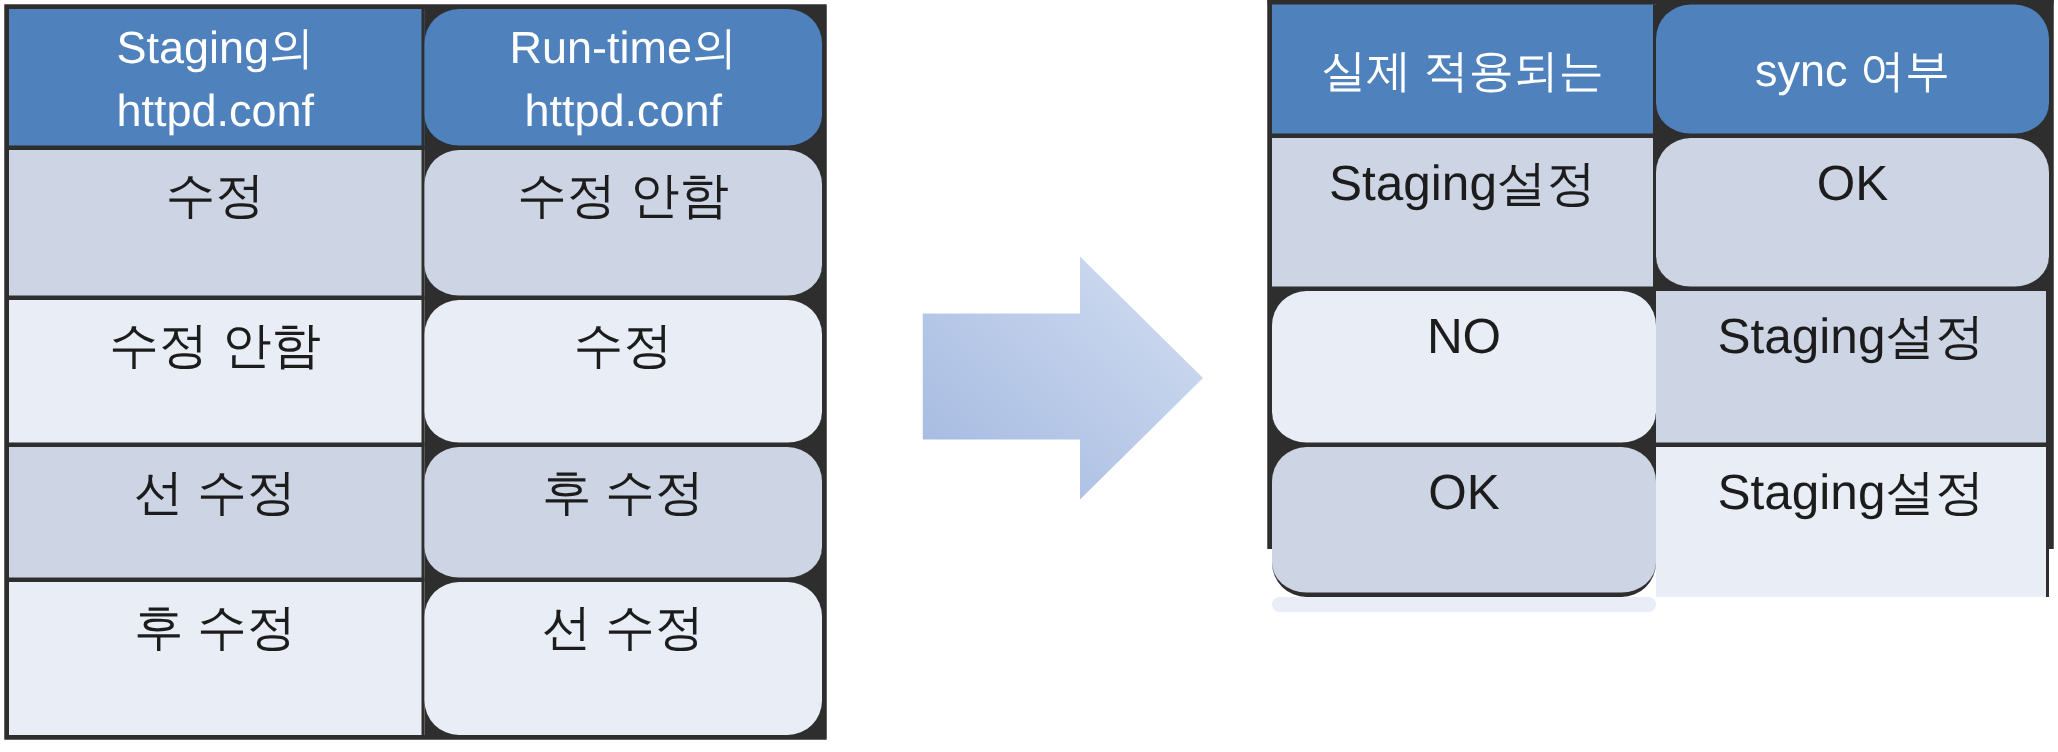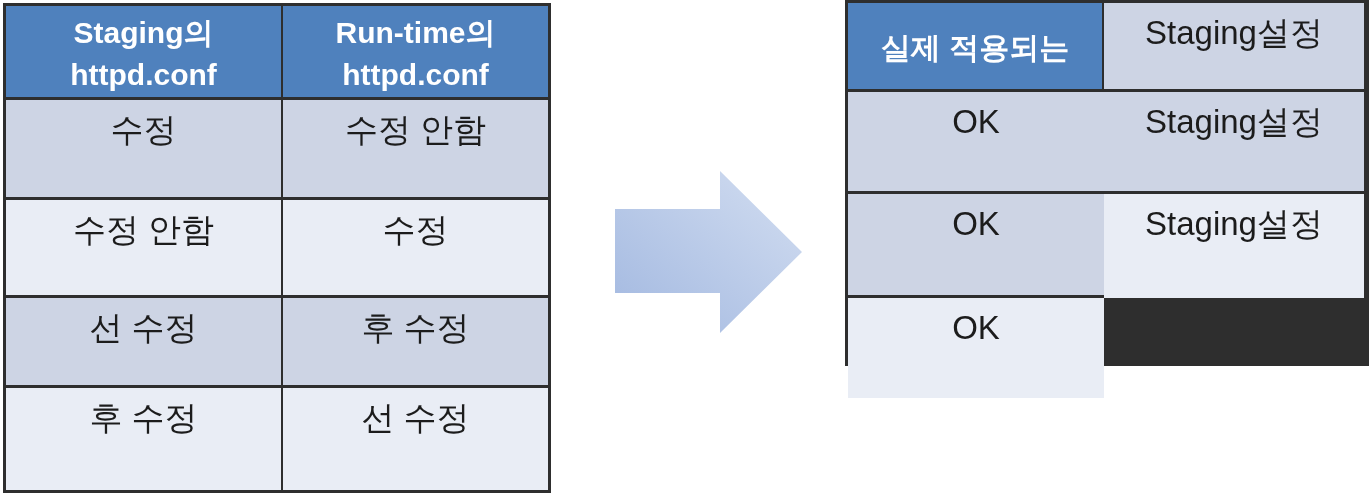--- a/index.html
+++ b/index.html
@@ -20,26 +20,26 @@
   }
   .cell {
     box-sizing: border-box;
     display: flex;
     justify-content: center;
     align-items: flex-start;
     border-right: 2px solid var(--border-color, #2e2e2e);
     border-bottom: 3px solid var(--border-color, #2e2e2e);
     overflow: hidden;
   }
-  .cell.last-col { border-right: none; }
+  .cell.last-col { border-right: none; border-radius: 23px; }
   .cell.last-row { border-bottom: none; }
   .cell.head {
     background: var(--header-bg, #4f81bd);
     color: var(--header-text, #ffffff);
-    font-weight: bold;
+    font-weight: normal;
     font-size: 30px;
     line-height: 42px;
     flex-direction: column;
     align-items: center;
     padding-top: 4px;
     text-align: center;
   }
   .cell.band-a { background: var(--band-dark, #cdd4e4); }
   .cell.band-b { background: var(--band-light, #e9edf5); }
   .cell.body-cell {
@@ -102,24 +102,29 @@
         <stop offset="100%" style="stop-color: var(--arrow-end, #d3def1);"></stop>
       </linearGradient>
     </defs>
     <polygon points="0,38 105,38 105,0 187,81 105,162 105,122 0,122" fill="url(#arrowGrad)"></polygon>
   </svg>
 
   <div class="tbl" id="right-table">
     <div class="cell head">
       <div>실제 적용되는</div>
     </div>
+    <div class="cell head last-col">
+      <div>sync 여부</div>
+      <div></div>
+    </div>
 
     <div class="cell body-cell band-a">Staging설정</div>
     <div class="cell body-cell band-a last-col">OK</div>
 
+    <div class="cell body-cell band-b last-col">NO</div>
 
     <div class="cell body-cell band-a">Staging설정</div>
     <div class="cell body-cell band-a last-col">OK</div>
 
     <div class="cell body-cell band-b last-row">Staging설정</div>
     <div class="cell body-cell band-b last-col last-row">OK</div>
   </div>
 
 </div>
 

